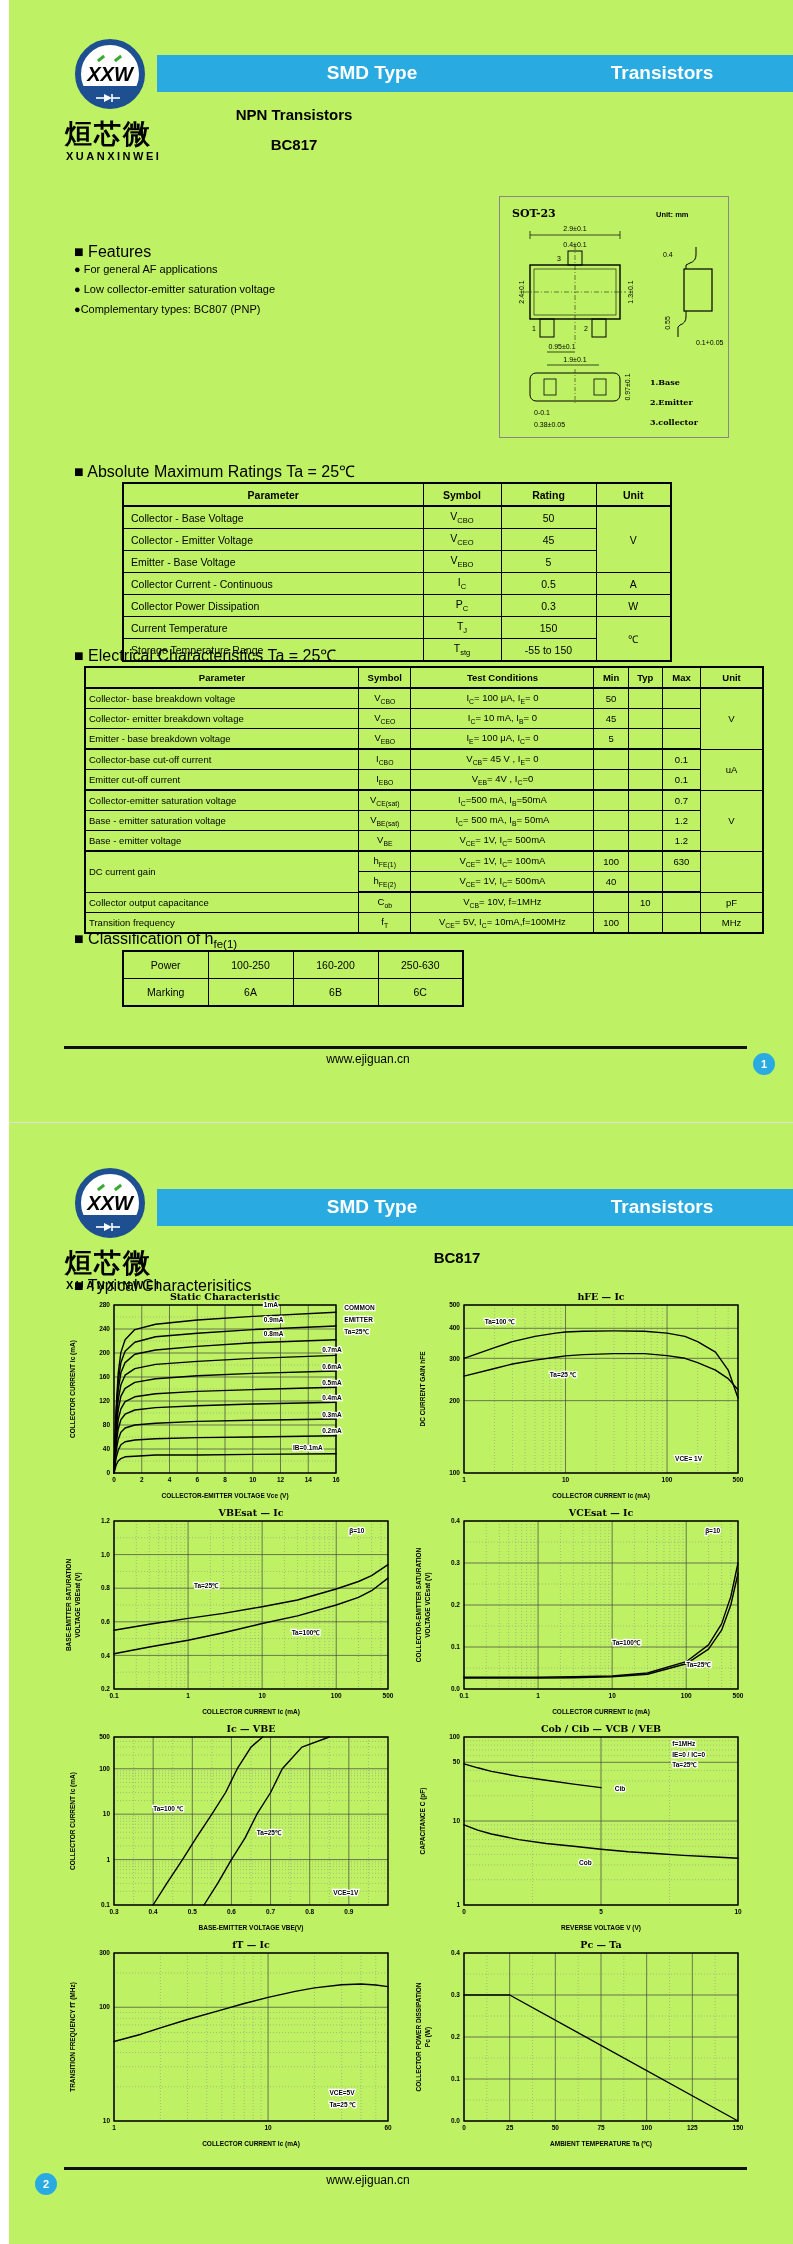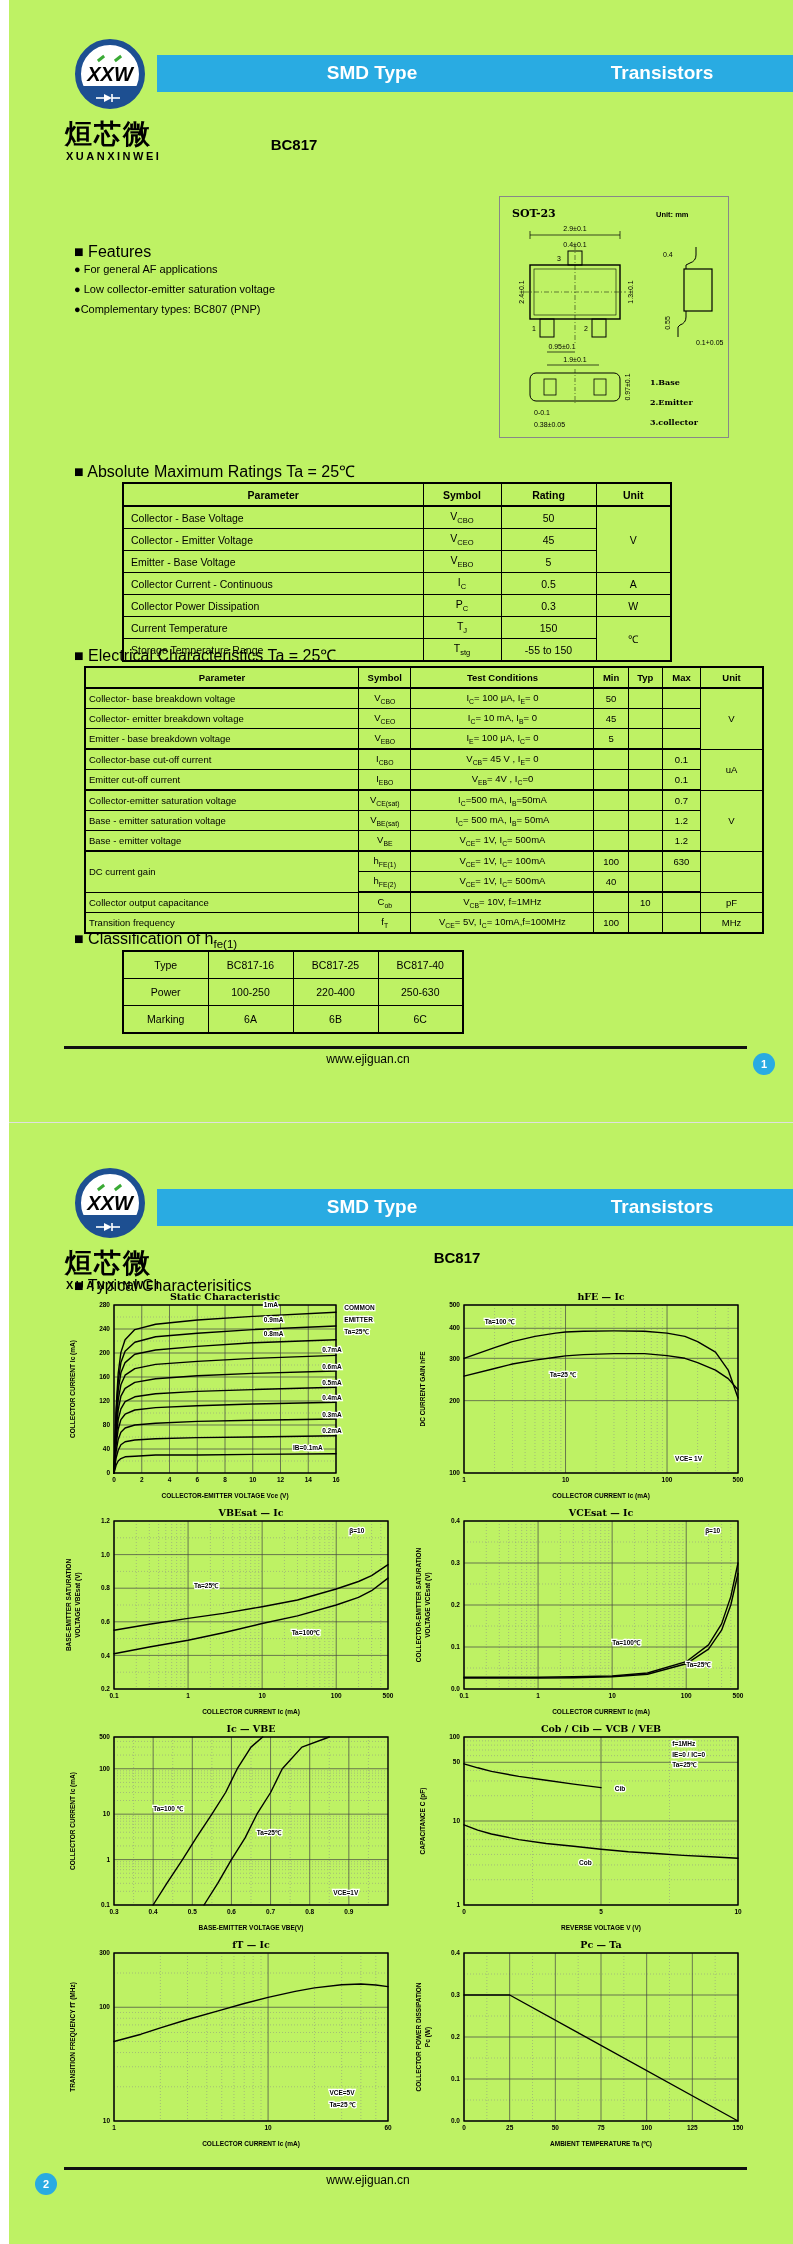--- a/index.html
+++ b/index.html
@@ -61,20 +61,21 @@
       <line x1="45" y1="64" x2="53" y2="64" stroke="#fff" stroke-width="1.6"></line>
     </g>
   </svg>
   <div class="abs cnname" style="left:56px;top:116px">烜芯微</div>
   <div class="abs enname" style="left:57px;top:150px">XUANXINWEI</div>
 
   <div class="abs bar" style="left:148px;top:55px;width:645px">
     <span class="abs" style="left:150px;top:7px;width:130px;text-align:center">SMD Type</span>
     <span class="abs" style="left:420px;top:7px;width:170px;text-align:center">Transistors</span>
   </div>
+  <div class="abs doct" style="left:0;top:106px;width:570px">NPN  Transistors</div>
   <div class="abs doct" style="left:0;top:136px;width:570px">BC817</div>
 
   <div class="abs sect" style="left:65px;top:243px">■ Features</div>
   <div class="abs feat" style="left:65px;top:263px">● For general AF applications</div>
   <div class="abs feat" style="left:65px;top:283px">● Low collector-emitter saturation voltage</div>
   <div class="abs feat" style="left:65px;top:303px">●Complementary types: BC807 (PNP)</div>
 
   <div class="abs pkgbox" style="left:490px;top:196px;width:228px;height:240px">
     <svg class="pkg" width="228" height="240" viewBox="0 0 228 240">
       <text class="big" x="12" y="20">SOT-23</text>
@@ -309,29 +310,23 @@
   <div class="abs sect" style="left:65px;top:930px">■ Classification of h<sub>fe(1)</sub></div>
   <table class="abs" id="cls-table" style="left:113px;top:950px">
       <colgroup>
         <col style="width:85px">
         <col style="width:85px">
         <col style="width:85px">
         <col style="width:85px">
       </colgroup>
       <tbody>
         <tr>
-          <td>Type</td>
-          <td>BC817-16</td>
-          <td>BC817-25</td>
-          <td>BC817-40</td>
-        </tr>
-        <tr>
           <td>Power</td>
           <td>100-250</td>
-          <td>220-400</td>
+          <td>160-200</td>
           <td>250-630</td>
         </tr>
         <tr>
           <td>Marking</td>
           <td>6A</td>
           <td>6B</td>
           <td>6C</td>
         </tr>
       </tbody>
     </table>

